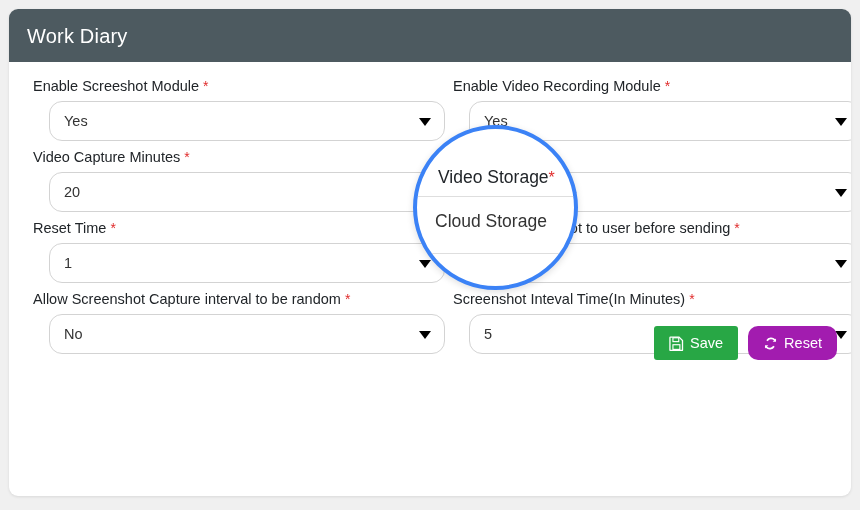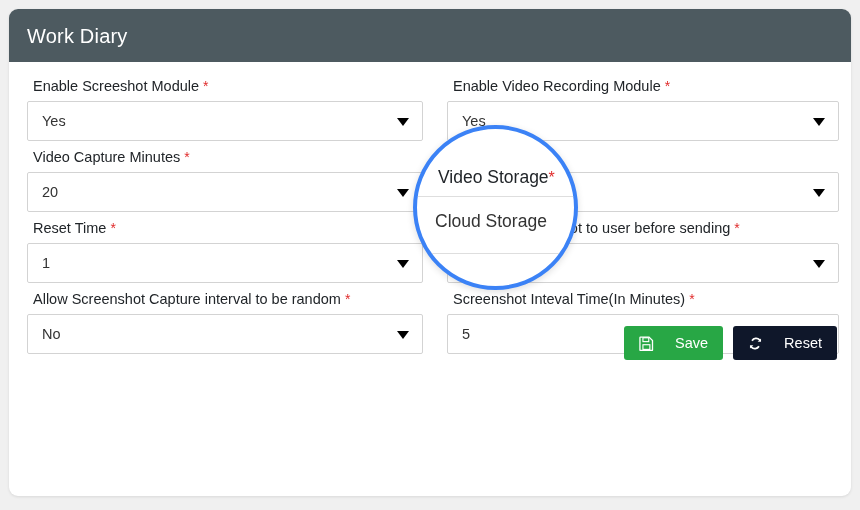--- a/index.html
+++ b/index.html
@@ -64,27 +64,28 @@
     margin: 0 0 5px 6px;
     white-space: nowrap;
   }
   .req { color: #e02b2b; font-size: 14px; }
 
   .select {
     position: relative;
     height: 40px;
     background: #ffffff;
     border: 1px solid #d3d3d3;
-    border-radius: 2px;
+    border-radius: 13px;
     display: flex;
     align-items: center;
     padding: 0 34px 0 14px;
     font-size: 14.5px;
     color: #333333;
     cursor: pointer;
+    margin-left: 22px;
   }
   .select .val {
     white-space: nowrap;
     overflow: hidden;
     text-overflow: ellipsis;
   }
   .caret {
     position: absolute;
     right: 13px; top: 50%;
     margin-top: -3px;
@@ -110,26 +111,26 @@
     height: 34px;
     min-width: 82px;
     border: none;
     border-radius: 3px;
     color: #ffffff;
     font-size: 14.5px;
     font-family: "Liberation Sans", sans-serif;
     display: inline-flex;
     align-items: center;
     justify-content: center;
-    gap: 21px;
+    gap: 6px;
     padding: 0 15px;
     cursor: pointer;
   }
   .btn-save  { background: #28a745; }
-  .btn-reset { background: #0f172a; }
+  .btn-reset { background: #a21caf; border-radius: 10px; }
   .btn svg { display: block; }
 
   
   .lens {
     position: absolute;
     left: 413px; top: 125px;
     width: 165px; height: 165px;
     border-radius: 50%;
     background: #ffffff;
     border: 4px solid #3b82f6;

